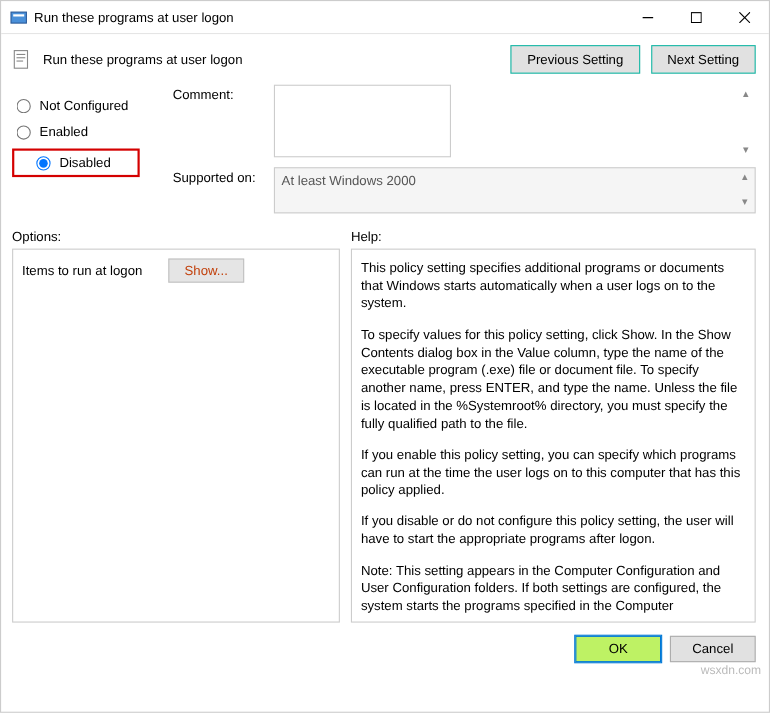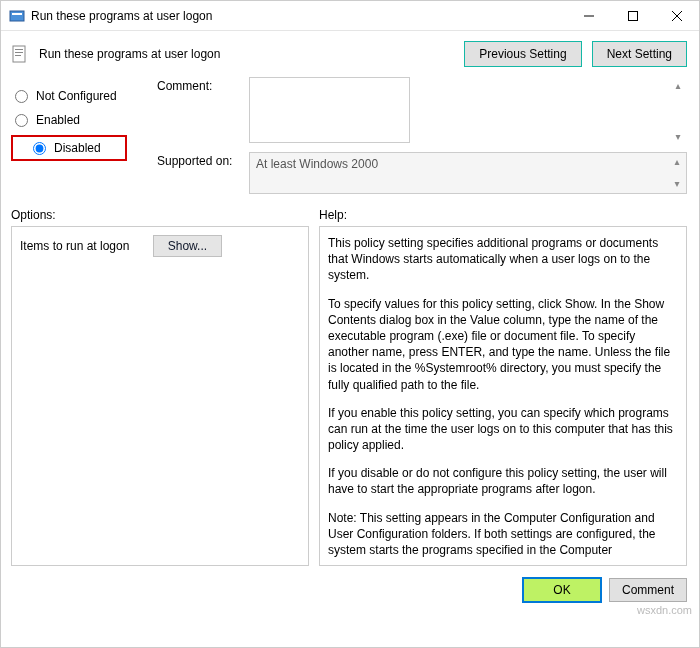--- a/index.html
+++ b/index.html
@@ -88,21 +88,21 @@
   padding: 8px;
   overflow: auto;
 }
 .options-panel { width: 298px; }
 .help-panel { flex: 1; font-size: 12px; line-height: 1.35; }
 .help-panel p { margin: 0 0 12px 0; }
 
 .show-btn {
   background: #e5e5e5;
   border: 1px solid #c0c0c0;
-  color: #0f172a;
+  color: #c2410c;
   padding: 3px 14px;
   font-family: inherit;
   font-size: 12px;
   margin-left: 20px;
 }
 
 .footer {
   display: flex;
   justify-content: flex-end;
   gap: 8px;
@@ -214,16 +214,16 @@
     <p>This policy setting specifies additional programs or documents that Windows starts automatically when a user logs on to the system.</p>
     <p>To specify values for this policy setting, click Show. In the Show Contents dialog box in the Value column, type the name of the executable program (.exe) file or document file. To specify another name, press ENTER, and type the name. Unless the file is located in the %Systemroot% directory, you must specify the fully qualified path to the file.</p>
     <p>If you enable this policy setting, you can specify which programs can run at the time the user logs on to this computer that has this policy applied.</p>
     <p>If you disable or do not configure this policy setting, the user will have to start the appropriate programs after logon.</p>
     <p>Note: This setting appears in the Computer Configuration and User Configuration folders. If both settings are configured, the system starts the programs specified in the Computer</p>
   </div>
 </div>
 
 <div class="footer">
   <button class="ok-btn">OK</button>
-  <button>Comment</button>
+  <button>Cancel</button>
 </div>
 
 <div class="watermark">wsxdn.com</div>
 
 </body></html>

